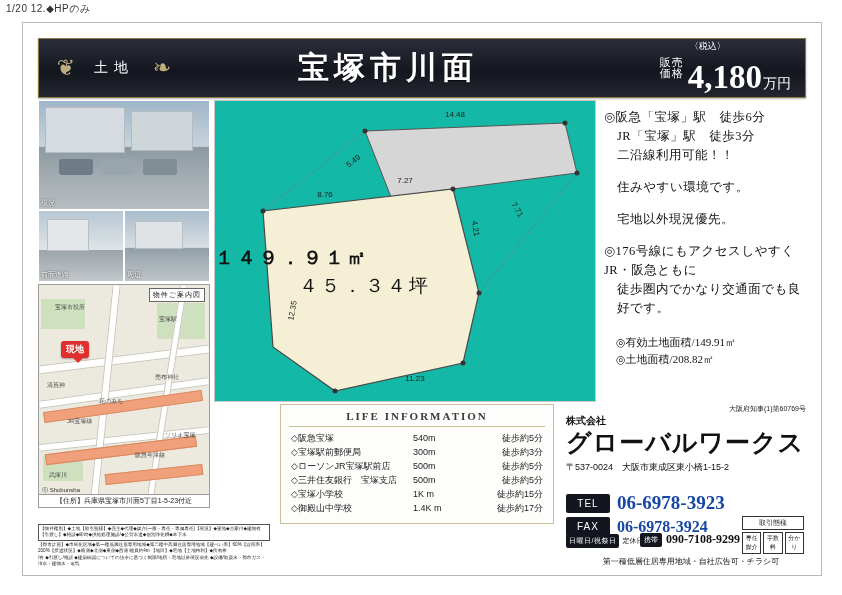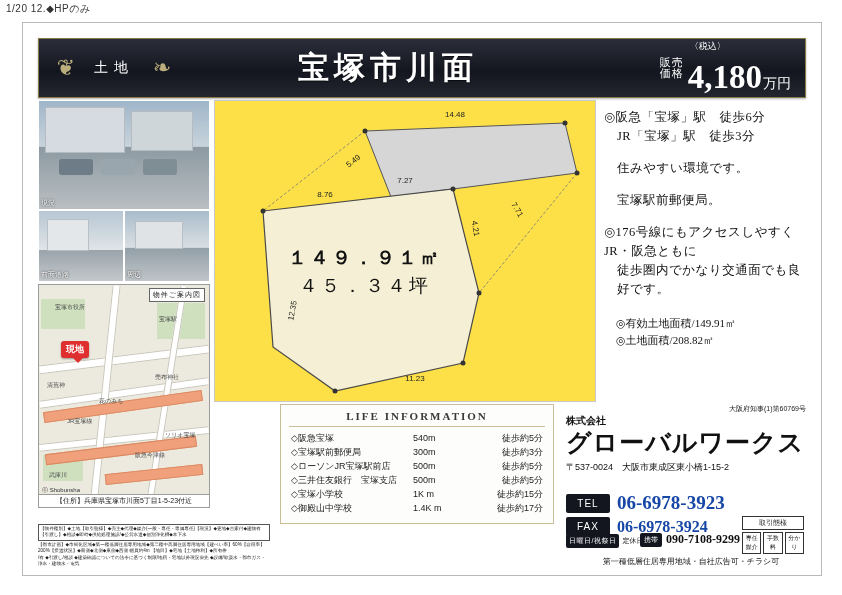--- a/index.html
+++ b/index.html
@@ -121,25 +121,25 @@
   .map .mlbl{position:absolute;font-size:6px;color:#4a4a4a;}
   .map .credit{position:absolute;left:3px;bottom:12px;font-size:6px;color:#333;}
   .map .addr{
     position:absolute;left:0;bottom:0;width:100%;background:#fff;border-top:1px solid #9c9c9c;
     font-size:7px;text-align:center;line-height:12px;
   }
 
   
   .plot{
     position:absolute;left:214px;top:100px;width:380px;height:300px;
-    background:#fde047;border:1px solid #c9c9c9;
+    background:#14b8a6;border:1px solid #c9c9c9;
   }
   .plot svg{position:absolute;left:0;top:0;}
   .plot .area-txt{
-    position:absolute;left:0;top:144px;width:300px;text-align:center;
+    position:absolute;left:0;top:144px;width:300px;
     font-size:19px;letter-spacing:3px;font-weight:bold;color:#111;
     font-family:"Liberation Serif","DejaVu Serif",serif;
   }
   .plot .area-txt2{
     position:absolute;left:0;top:172px;width:300px;text-align:center;
     font-size:19px;letter-spacing:3px;font-weight:normal;color:#111;
     font-family:"Liberation Serif","DejaVu Serif",serif;
   }
 
   
@@ -315,26 +315,27 @@
       <text x="140" y="62" font-size="8" fill="#222" text-anchor="middle" transform="rotate(-38 140 62)">5.49</text>
     </svg>
     <div class="area-txt">１４９．９１㎡</div>
     <div class="area-txt2">４５．３４坪</div>
   </div>
 
   <div class="features">
     <div class="feat">
       <span class="ln">◎阪急「宝塚」駅　徒歩6分</span>
       <span class="ln ind">JR「宝塚」駅　徒歩3分</span>
+      <span class="ln ind">二沿線利用可能！！</span>
     </div>
     <div class="feat">
       <span class="ln ind">住みやすい環境です。</span>
     </div>
     <div class="feat">
-      <span class="ln ind">宝塚駅前郵便局。</span>
+      <span class="ln ind">宅地以外現況優先。</span>
     </div>
     <div class="feat">
       <span class="ln">◎176号線にもアクセスしやすくJR・阪急ともに</span>
       <span class="ln ind">徒歩圏内でかなり交通面でも良好です。</span>
     </div>
     <div class="areas">
       <div>◎有効土地面積/149.91㎡</div>
       <div>◎土地面積/208.82㎡</div>
     </div>
   </div>

